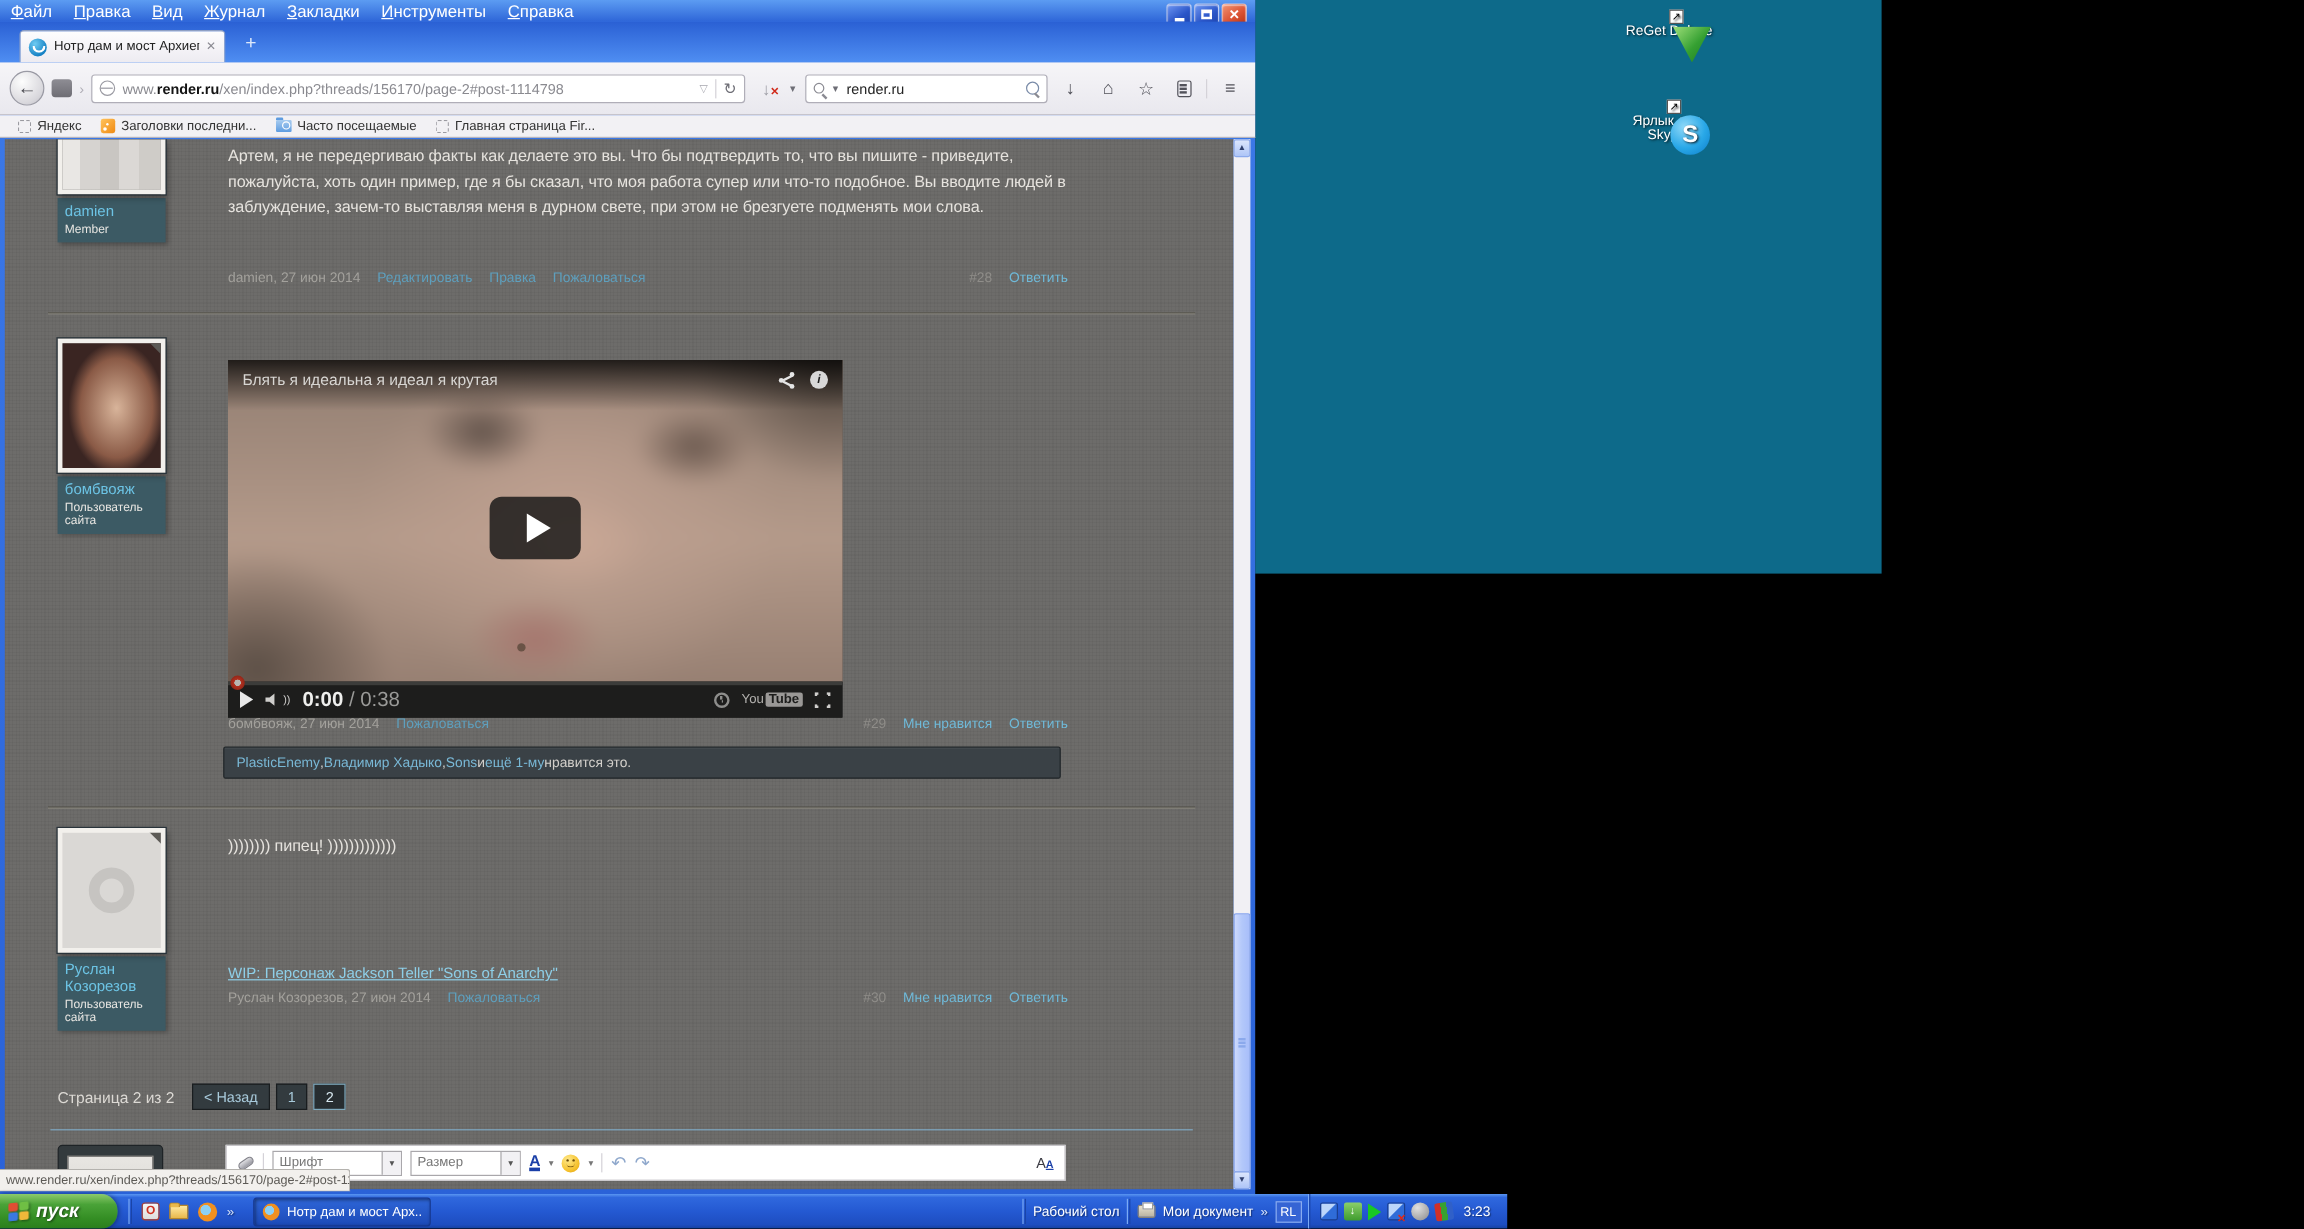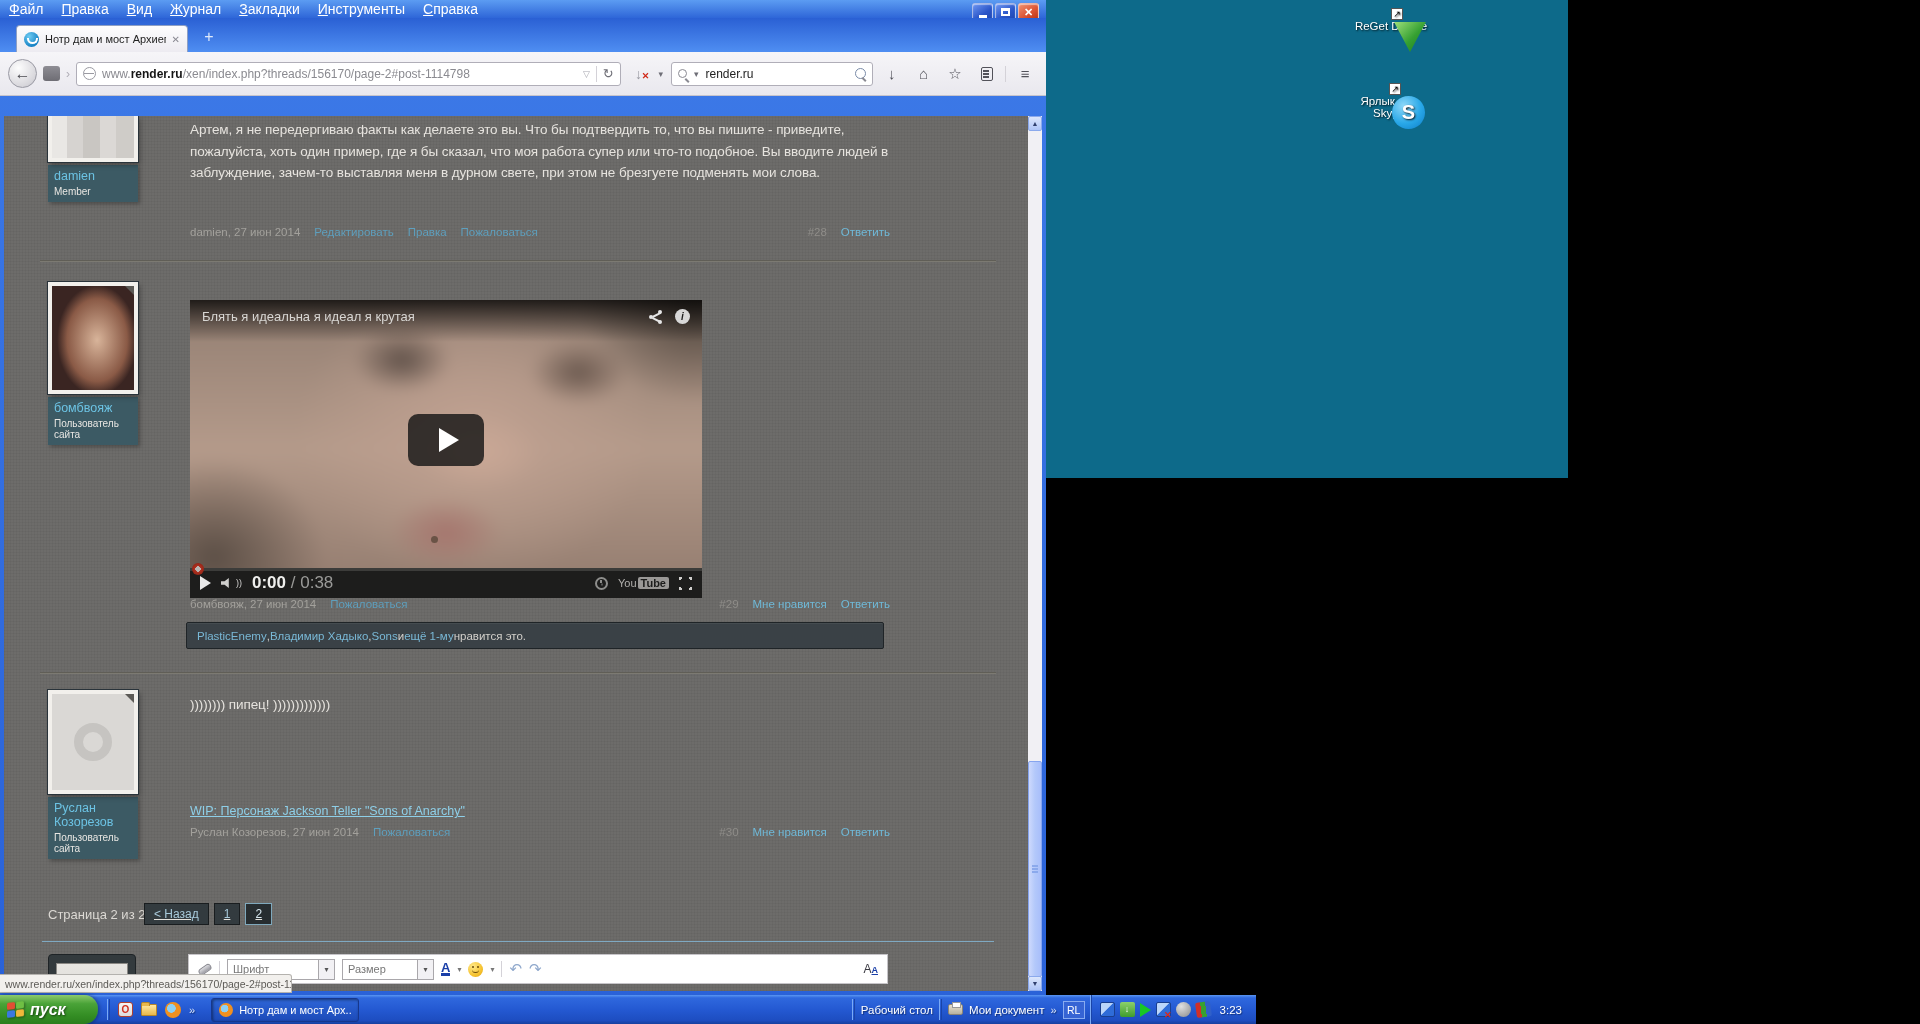--- a/index.html
+++ b/index.html
@@ -178,21 +178,21 @@
   .fs::after { content:''; position:absolute; left:-3px; top:1px; width:15px; height:7px; background:#1d1d1c; }
 
   .likesbox { position:absolute; left:182px; top:506px; width:698px; height:27px; background:#3a4146;
               border:1px solid #1f2427; border-radius:2px; display:flex; align-items:center;
               padding:0 10px; font-size:11.5px; color:#d3d0cb; box-shadow:inset 0 1px 0 rgba(255,255,255,.06); }
   .likesbox .plink { color:#79b8d6; }
   .wiplink { position:absolute; left:186px; top:688px; font-size:12.5px; color:#8ecfe8;
              text-decoration:underline; }
 
   .pg-label { position:absolute; left:44px; top:791px; font-size:13px; color:#dcd9d4; }
-  .pgbtns { position:absolute; left:140px; top:787px; display:flex; gap:5px;text-decoration:underline; }
+  .pgbtns { position:absolute; left:156px; top:787px; display:flex; gap:5px; }
   .pgbtn { height:22px; padding:0 9px; background:#333b3f; border:1px solid #191d1f; color:#a8cadb;
            font-size:12px; display:flex; align-items:center; }
   .pgbtn.cur { background:#272d30; border-color:#7fa9bd; color:#d8e8f0; }
   .blueline { position:absolute; left:38px; right:34px; top:825px; height:1px; background:#7fa9c2; }
 
   .ed-avatar { position:absolute; left:44px; top:838px; width:88px; height:80px; background:#333a3d;
                border:1px solid #1e2326; border-radius:4px; }
   .ed-avatar::after { content:''; position:absolute; left:7px; top:8px; right:7px; bottom:-2px;
                       background:linear-gradient(#e8e6e2,#cfcdc9); border:1px solid #8a8884; }
   .ed-toolbar { position:absolute; left:184px; top:838px; width:700px; height:30px; background:#fff;
@@ -357,20 +357,38 @@
       <span class="iconbtn bold">↓</span>
       <span class="iconbtn">⌂</span>
       <span class="iconbtn">☆</span>
       <span class="iconbtn">
           <span class="clip-icon"></span>
         </span>
       <span class="vdiv"></span>
       <span class="iconbtn">≡</span>
     </div>
 
+    <div class="bookmarksbar">
+      <span class="bmitem">
+        <span class="bm-dashed"></span>
+        <span>Яндекс</span>
+      </span>
+      <span class="bmitem">
+        <span class="bm-rss"></span>
+        <span>Заголовки последни...</span>
+      </span>
+      <span class="bmitem">
+        <span class="bm-folder"></span>
+        <span>Часто посещаемые</span>
+      </span>
+      <span class="bmitem">
+        <span class="bm-dashed"></span>
+        <span>Главная страница Fir...</span>
+      </span>
+    </div>
 
     <div class="content">
 
       <div class="avatar" style="left:44px;top:0;">
         <div class="av-img" style="height:46px;border-top:none;background:linear-gradient(90deg,#e9e7e4 0 18%,#d6d3d0 18% 38%,#c9c6c2 38% 58%,#dbd8d5 58% 78%,#cfccc8 78%);"></div>
         <div class="plate">
           <div class="uname">damien</div>
           <div class="utitle">Member</div>
         </div>
       </div>

